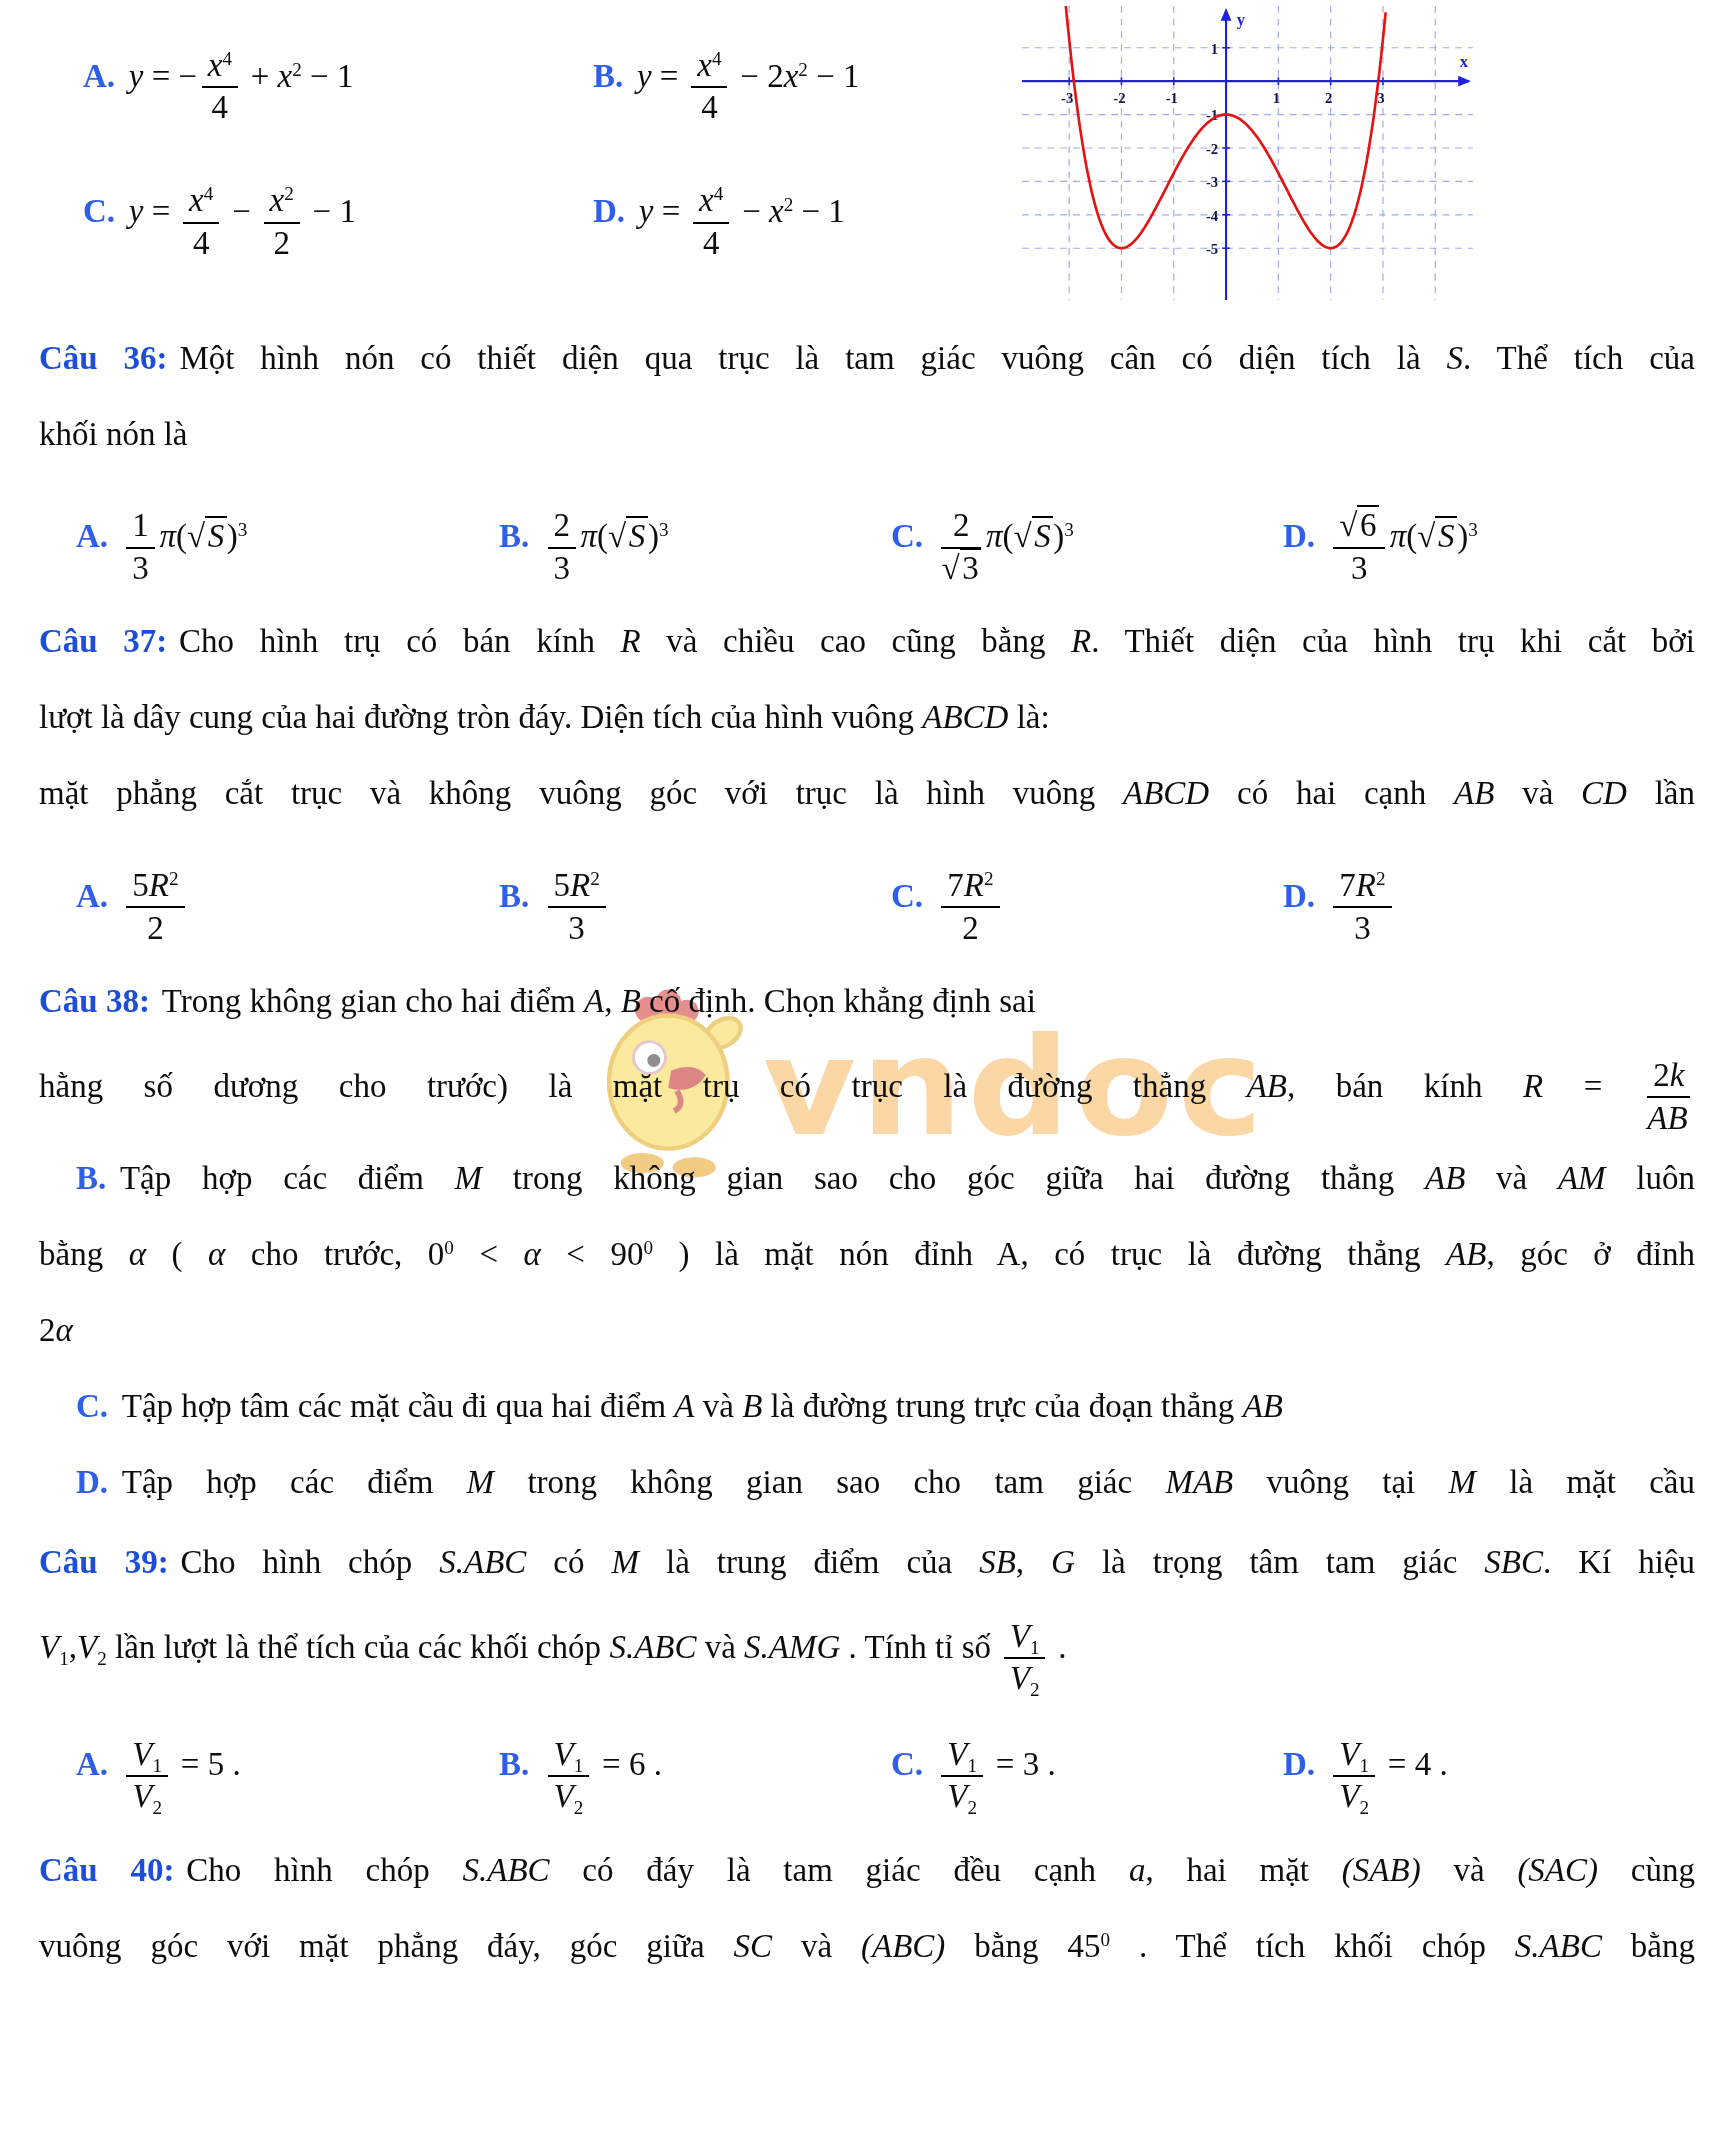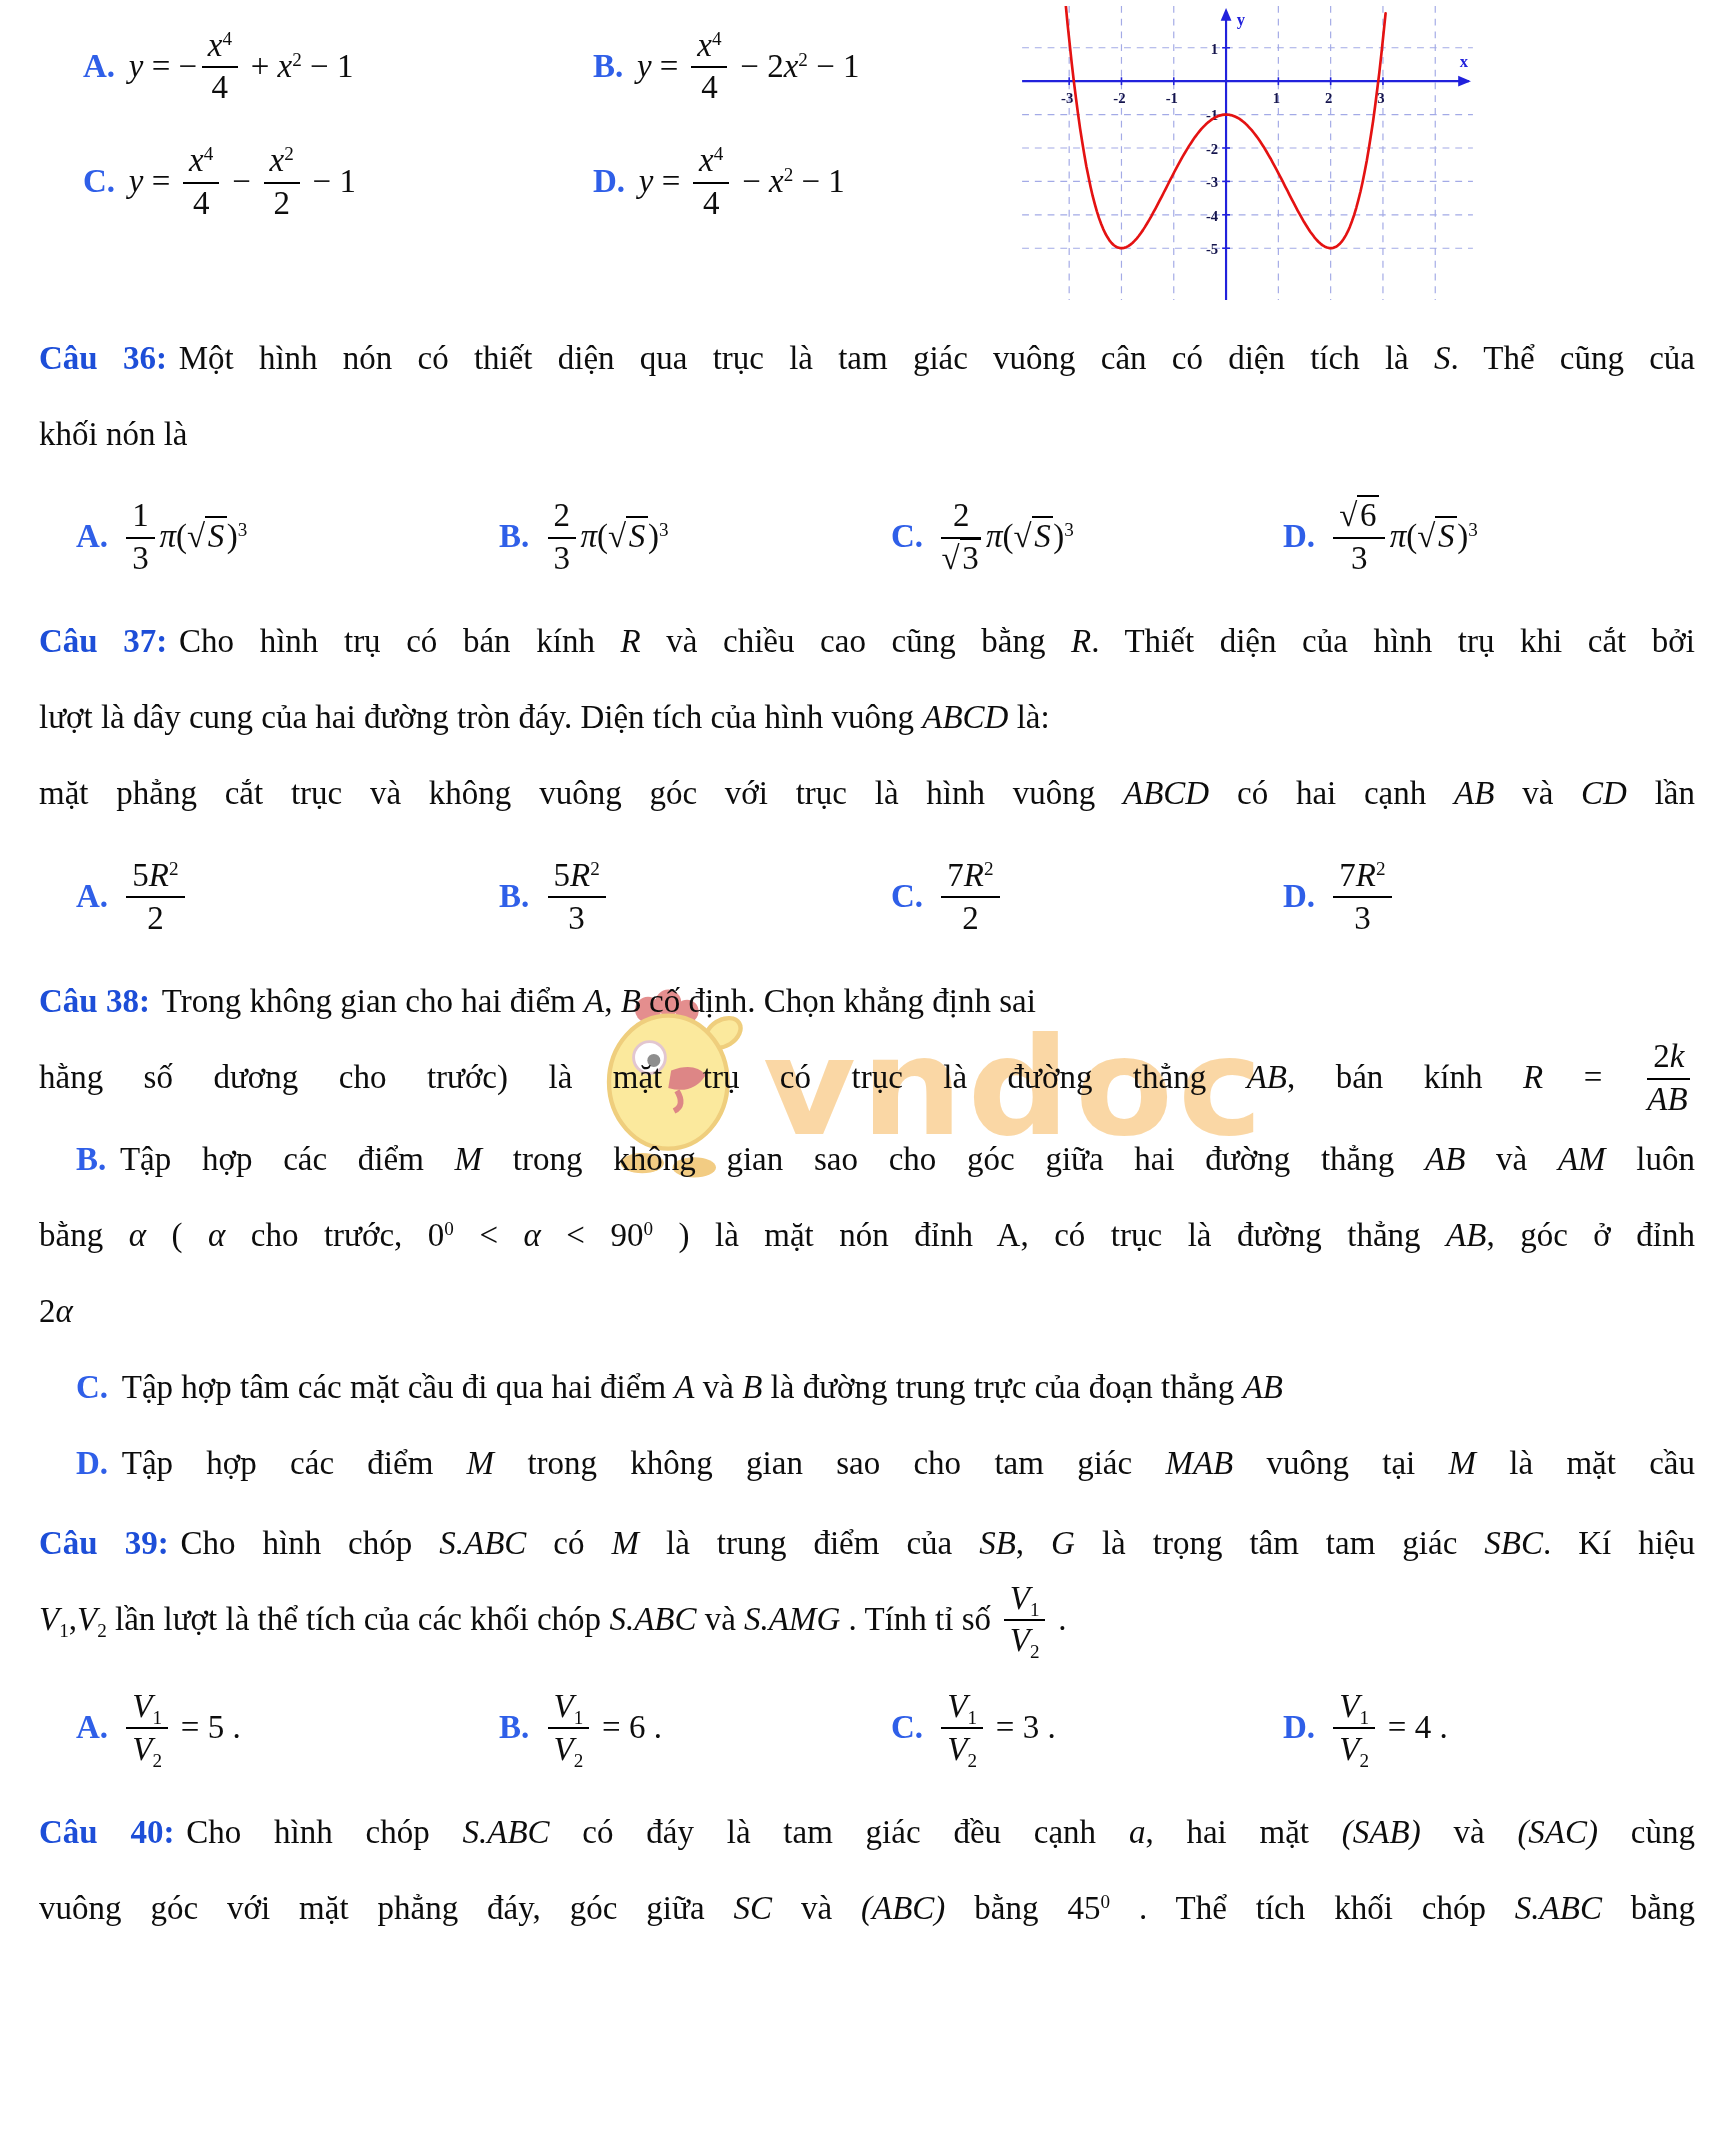--- a/index.html
+++ b/index.html
@@ -25,21 +25,21 @@
   
   .top{position:relative;height:312px;}
   .fgrid{position:absolute;left:44px;top:25px;display:grid;grid-template-columns:510px 421px;row-gap:35px;}
   .fopt{white-space:nowrap;}
   #graph{position:absolute;left:983px;top:2px;width:451px;height:294px;}
   
   .mi{font-style:italic;}
   .mr{font-style:normal;}
   .mfrac{display:inline-flex;flex-direction:column;text-align:center;vertical-align:middle;
          margin:0 .14em;transform:translateY(-2px);line-height:1.15;}
-  .mfrac .fn{display:block;border-bottom:2.5px solid #000;padding:0 .18em .04em;}
+  .mfrac .fn{display:block;border-bottom:2.5px solid #000;padding:0 .18em .04em;margin-top:20px;}
   .mfrac .fd{display:block;padding-top:.04em;}
   sup.msup{font-size:.58em;line-height:0;vertical-align:.55em;}
   sub.msub{font-size:.58em;line-height:0;vertical-align:-.35em;}
   .msqrt{white-space:nowrap;display:inline;}
   .msqrt .rsign{font-style:normal;}
   .msqrt .rbody{border-top:2.5px solid #000;padding:0 .08em;}
 </style>
 </head>
 <body>
 
@@ -128,21 +128,21 @@
             <text x="200.12064965197217" y="219.06818181818178" fill="#15154d" text-anchor="end" font-family="&quot;Liberation Serif&quot;,serif" font-weight="bold" font-size="15">-4</text>
             <line x1="204.12064965197217" y1="247.15909090909088" x2="212.12064965197217" y2="247.15909090909088" stroke="#2121dc" stroke-width="1.6"></line>
             <text x="200.12064965197217" y="253.15909090909088" fill="#15154d" text-anchor="end" font-family="&quot;Liberation Serif&quot;,serif" font-weight="bold" font-size="15">-5</text>
             <text x="219.12064965197217" y="19" fill="#2121dc" text-anchor="start" font-family="&quot;Liberation Serif&quot;,serif" font-weight="bold" font-size="17">y</text>
             <text x="455" y="62.70454545454544" fill="#2121dc" text-anchor="end" font-family="&quot;Liberation Serif&quot;,serif" font-weight="bold" font-size="17">x</text>
             <polyline points="44.3,-3.7 46.4,18.4 48.6,39.2 50.7,58.7 52.8,77.0 55.0,94.2 57.1,110.2 59.2,125.1 61.4,139.0 63.5,151.8 65.6,163.7 67.8,174.6 69.9,184.7 72.0,193.8 74.2,202.1 76.3,209.5 78.4,216.2 80.6,222.2 82.7,227.4 84.8,231.9 87.0,235.8 89.1,239.1 91.3,241.8 93.4,243.9 95.5,245.4 97.7,246.5 99.8,247.0 101.9,247.1 104.1,246.8 106.2,246.1 108.3,245.0 110.5,243.5 112.6,241.8 114.7,239.7 116.9,237.3 119.0,234.7 121.1,231.8 123.3,228.7 125.4,225.4 127.5,221.9 129.7,218.3 131.8,214.6 133.9,210.7 136.1,206.7 138.2,202.7 140.3,198.6 142.5,194.4 144.6,190.3 146.8,186.1 148.9,181.9 151.0,177.7 153.2,173.5 155.3,169.4 157.4,165.4 159.6,161.4 161.7,157.5 163.8,153.7 166.0,150.0 168.1,146.5 170.2,143.0 172.4,139.7 174.5,136.5 176.6,133.5 178.8,130.6 180.9,128.0 183.0,125.4 185.2,123.1 187.3,121.0 189.4,119.0 191.6,117.3 193.7,115.7 195.8,114.4 198.0,113.2 200.1,112.3 202.3,111.6 204.4,111.1 206.5,110.9 208.7,110.8 210.8,111.0 212.9,111.3 215.1,111.9 217.2,112.8 219.3,113.8 221.5,115.0 223.6,116.5 225.7,118.1 227.9,120.0 230.0,122.0 232.1,124.3 234.3,126.7 236.4,129.3 238.5,132.0 240.7,135.0 242.8,138.1 244.9,141.3 247.1,144.7 249.2,148.2 251.3,151.9 253.5,155.6 255.6,159.5 257.7,163.4 259.9,167.4 262.0,171.5 264.2,175.6 266.3,179.8 268.4,184.0 270.6,188.2 272.7,192.4 274.8,196.5 277.0,200.7 279.1,204.7 281.2,208.7 283.4,212.7 285.5,216.5 287.6,220.2 289.8,223.7 291.9,227.1 294.0,230.3 296.2,233.2 298.3,236.0 300.4,238.5 302.6,240.8 304.7,242.7 306.8,244.3 309.0,245.6 311.1,246.5 313.2,247.0 315.4,247.1 317.5,246.8 319.7,246.0 321.8,244.7 323.9,242.9 326.1,240.5 328.2,237.5 330.3,234.0 332.5,229.8 334.6,224.9 336.7,219.3 338.9,213.0 341.0,205.9 343.1,198.0 345.3,189.3 347.4,179.8 349.5,169.3 351.7,157.9 353.8,145.5 355.9,132.2 358.1,117.8 360.2,102.3 362.3,85.7 364.5,68.0 366.6,49.1 368.7,28.9 370.9,7.5" fill="none" stroke="#e41212" stroke-width="2.7" stroke-linecap="round" stroke-linejoin="round"></polyline>
           </svg></div>
     </section>
 
     <section>
-      <div class="ln just"><span class="ql">Câu 36:</span><span><span class="mr">Một hình nón có thiết diện qua trục là tam giác vuông cân có diện tích là </span><span class="mi">S</span><span class="mr">. Thể cũng của</span></span></div>
+      <div class="ln just"><span class="ql">Câu 36:</span><span><span class="mr">Một hình nón có thiết diện qua trục là tam giác vuông cân có diện tích là </span><span class="mi">S</span><span class="mr">. Thể tích của</span></span></div>
       <div class="ln"><span class="mr">khối nón là</span></div>
       <div class="optrow">
         <div class="opt"><span class="ol">A.</span><span><span class="mfrac">
                 <span class="fn"><span class="mr">1</span></span>
                 <span class="fd"><span class="mr">3</span></span>
               </span><span class="mi">π</span><span class="mr">(</span><span class="msqrt"><span class="rsign">√</span><span class="rbody"><span class="mi">S</span></span></span><span class="mr">)</span><sup class="msup">3</sup></span></div>
         <div class="opt"><span class="ol">B.</span><span><span class="mfrac">
                 <span class="fn"><span class="mr">2</span></span>
                 <span class="fd"><span class="mr">3</span></span>
               </span><span class="mi">π</span><span class="mr">(</span><span class="msqrt"><span class="rsign">√</span><span class="rbody"><span class="mi">S</span></span></span><span class="mr">)</span><sup class="msup">3</sup></span></div>

